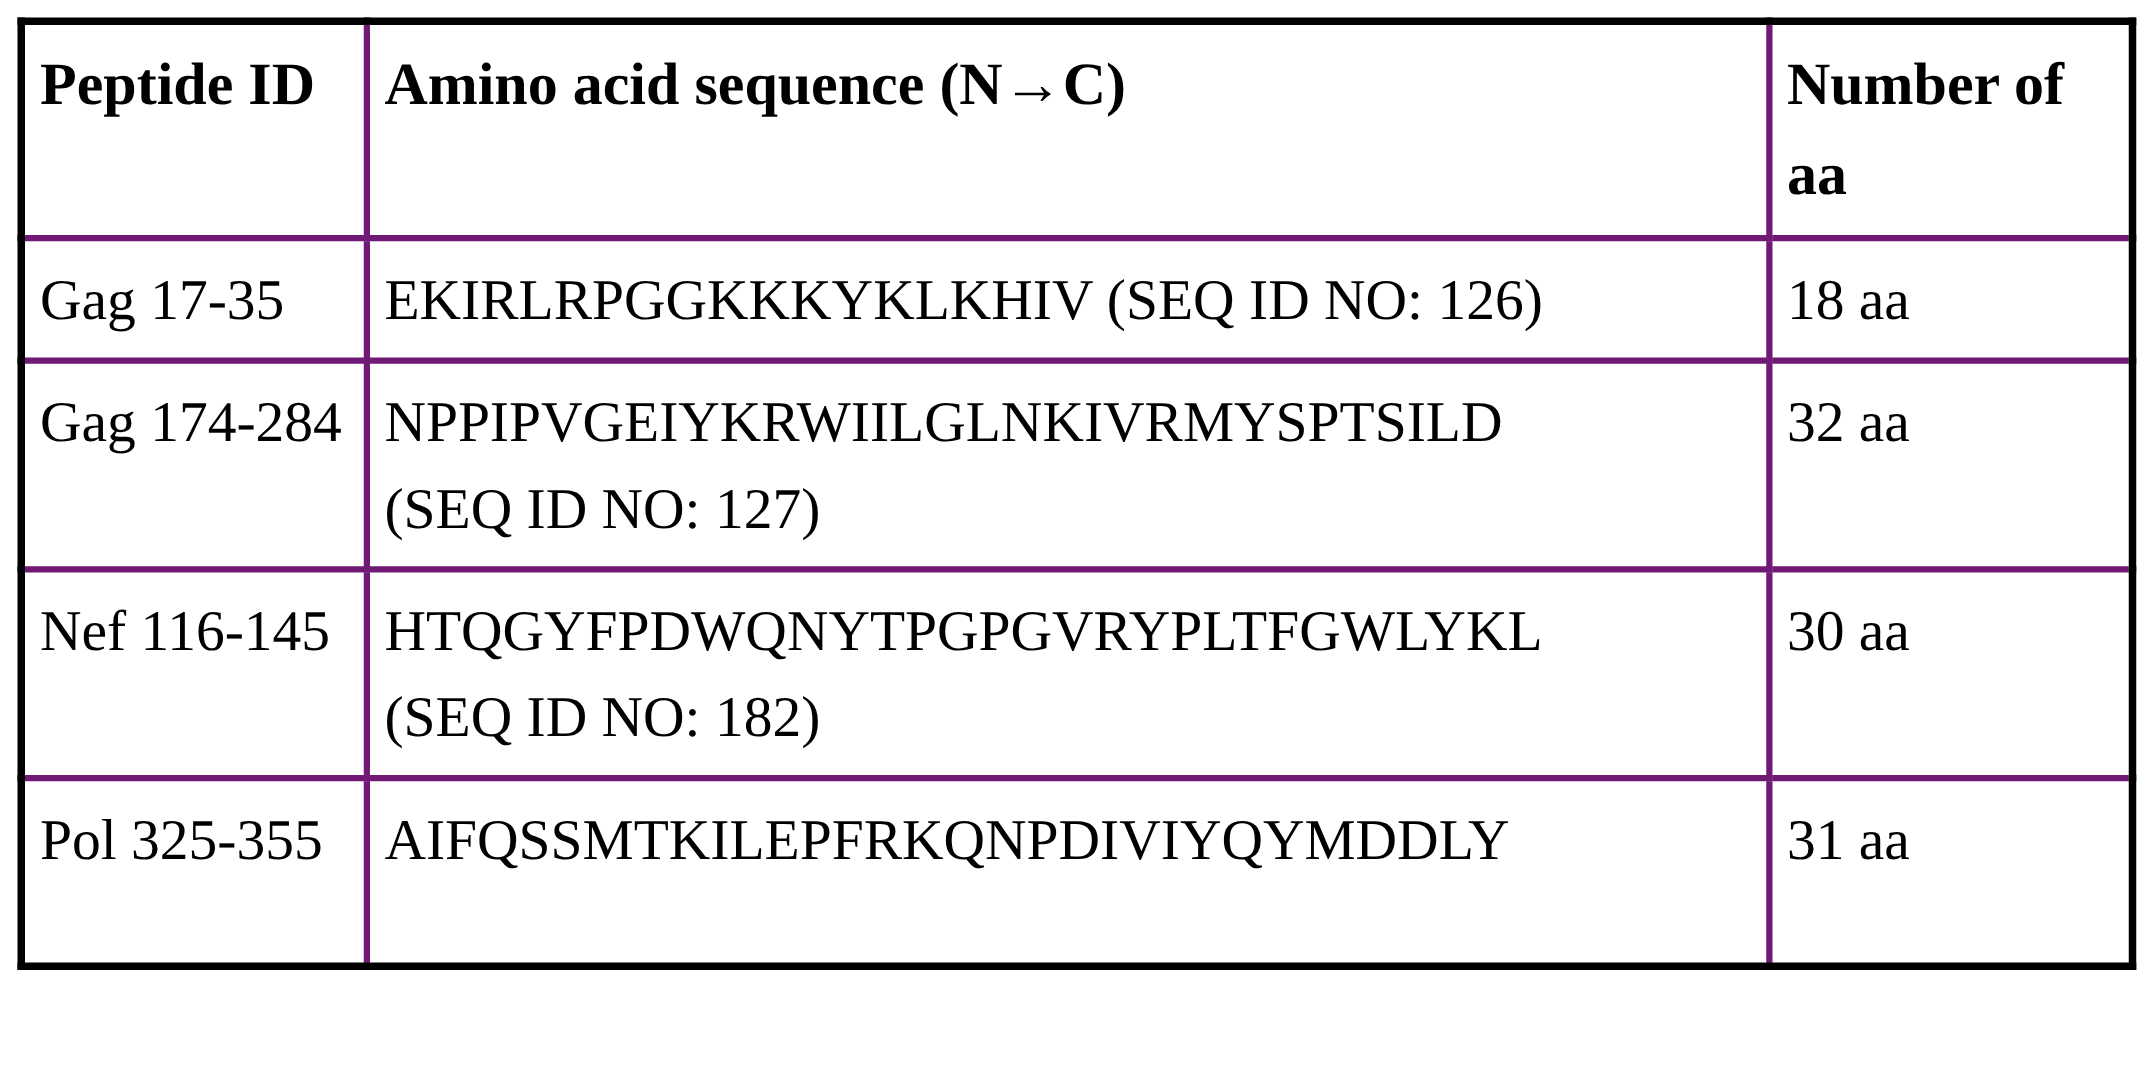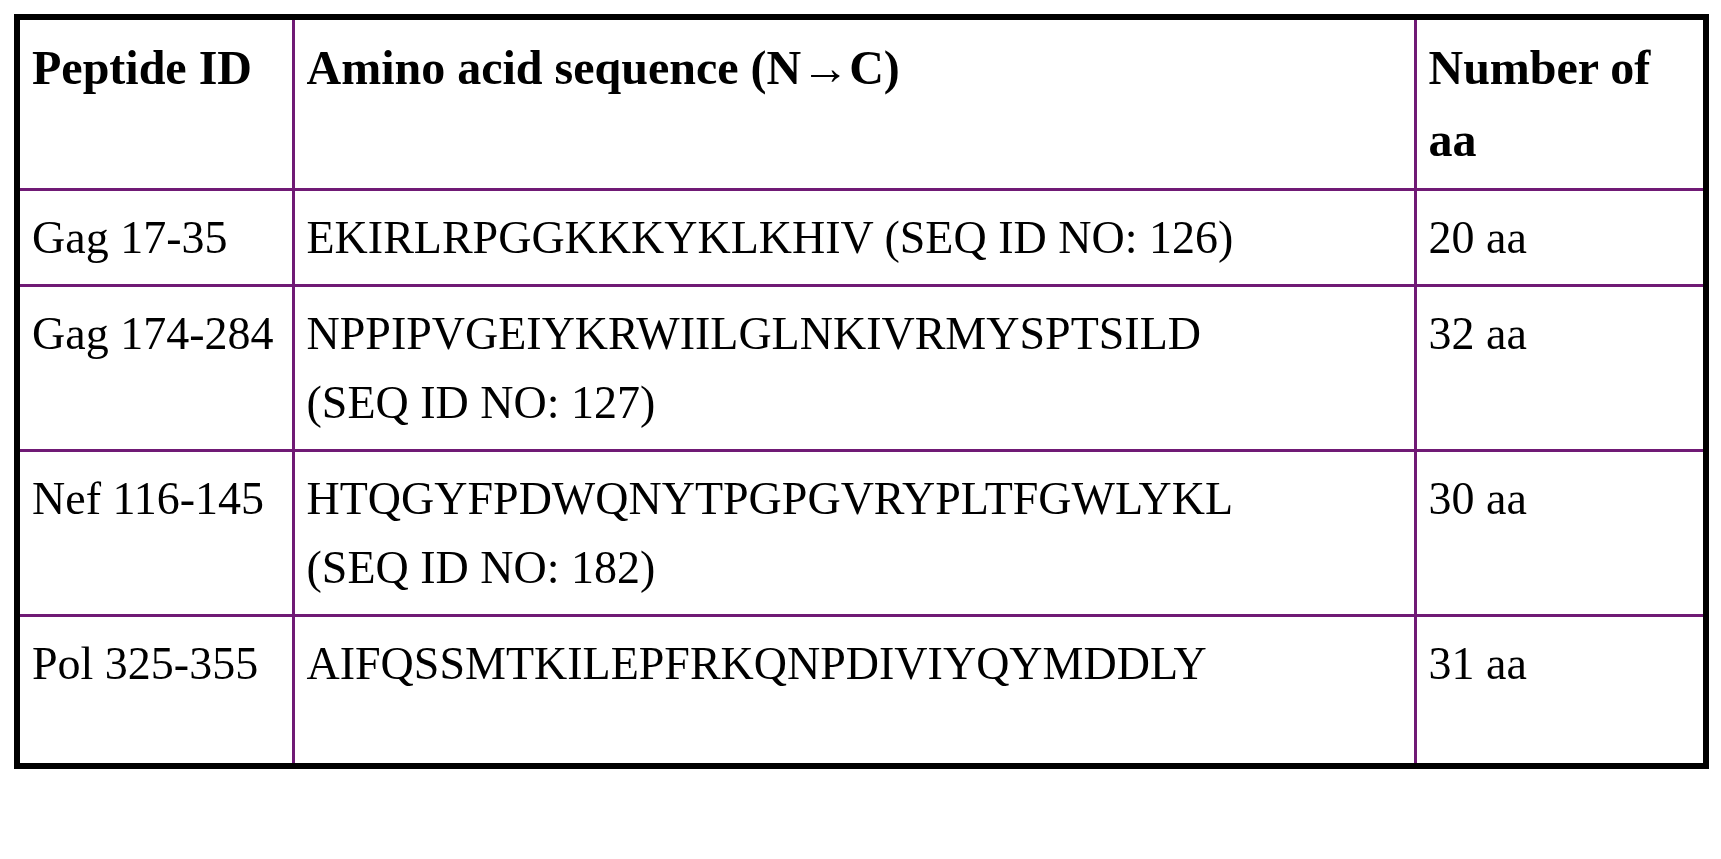--- a/index.html
+++ b/index.html
@@ -18,21 +18,21 @@
   }
   table.peptide-table {
     border-collapse: collapse;
     table-layout: fixed;
     width: 1689px;
     color: #000000;
     background: #ffffff;
   }
   table.peptide-table td,
   table.peptide-table th {
-    border: 3px solid #701a75;
+    border: 5px solid #701a75;
     vertical-align: top;
     text-align: left;
     padding: 12px 14px 12px 12px;
     font-size: 46px;
     line-height: 1.5;
     overflow: hidden;
   }
   table.peptide-table {
     border: 6px solid #000000;
   }
@@ -61,21 +61,21 @@
     <tbody>
       <tr class="row-header">
         <th>Peptide ID</th>
         <th>Amino acid sequence (N→C)</th>
         <th>Number of aa</th>
       </tr>
 
       <tr class="row-1">
         <td>Gag 17-35</td>
         <td><span class="nw">EKIRLRPGGKKKYKLKHIV</span> <span class="nw">(SEQ ID NO: 126)</span></td>
-        <td>20 aa</td>
+        <td>18 aa</td>
       </tr>
 
       <tr class="row-2">
         <td>Gag 174-284</td>
         <td><span class="nw">NPPIPVGEIYKRWIILGLNKIVRMYSPTSILD</span> <span class="nw">(SEQ ID NO: 127)</span></td>
         <td>32 aa</td>
       </tr>
 
       <tr class="row-3">
         <td>Nef 116-145</td>

